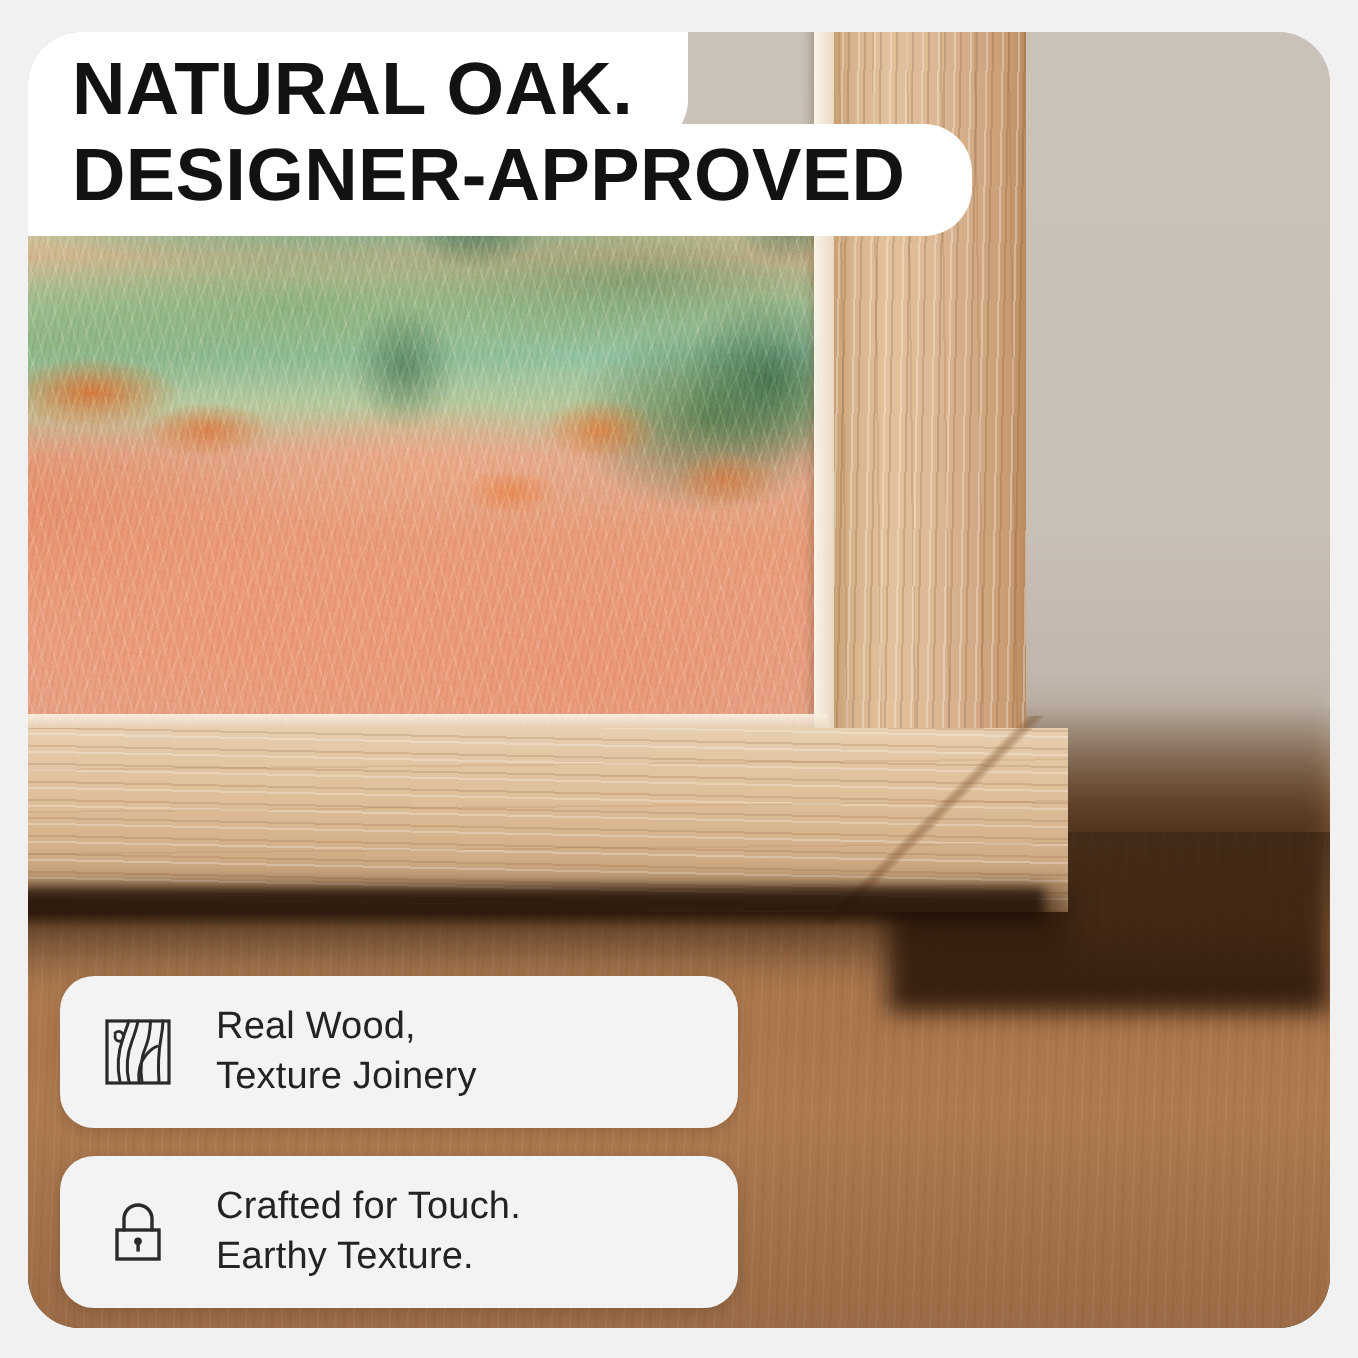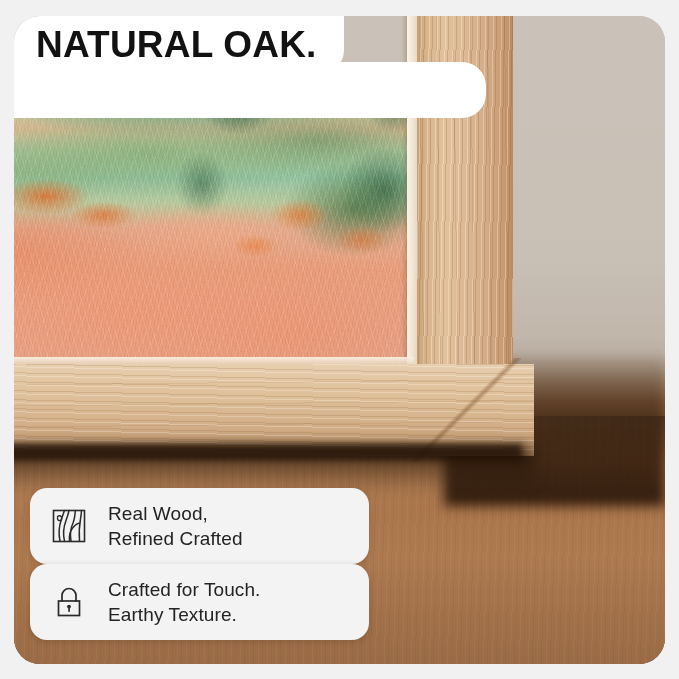--- a/index.html
+++ b/index.html
@@ -368,20 +368,21 @@
     top: 472px;
     width: 340px;
   }
   .badge {
     display: flex;
     align-items: center;
     gap: 18px;
     background: #f3f3f3;
     border-radius: 17px;
     padding: 13px 16px 13px 18px;
+    margin-bottom: 14px;
     box-sizing: border-box;
     width: 339px;
     box-shadow: 0 2px 7px rgba(40,22,8,0.18);
   }
   .badge-icon {
     flex: 0 0 auto;
     width: 42px;
     height: 42px;
     display: flex;
     align-items: center;
@@ -440,40 +441,41 @@
 
       <div class="frame-shadow-edge"></div>
       <div class="frame-shadow"></div>
     </div>
 
     <div class="pill-wrap">
       <div class="pill-a"></div>
       <div class="pill-b"></div>
       <div class="pill-text">
         <span class="headline-line">NATURAL OAK.</span>
+        <span class="headline-line">DESIGNER-APPROVED</span>
       </div>
     </div>
 
     <div class="badges">
 
       <div class="badge">
         <span class="badge-icon">
           <svg width="36" height="36" viewBox="0 0 36 36" aria-hidden="true">
             <rect x="2.5" y="2.5" width="31" height="31" fill="none" stroke="#2a2a2a" stroke-width="1.6"></rect>
             <path d="M9 33 C7.5 26 8 18 10.5 11 C11.6 7.8 12.6 5.2 13.4 2.5" fill="none" stroke="#2a2a2a" stroke-width="1.5" stroke-linecap="round"></path>
             <path d="M13.5 33 C12 26.5 12.5 19 15 12.5 C16.2 9.3 17.3 6 18 2.5" fill="none" stroke="#2a2a2a" stroke-width="1.5" stroke-linecap="round"></path>
             <path d="M20 33 C19 27 19.5 20.5 22 15 C23.2 12 24 8 24.3 2.5" fill="none" stroke="#2a2a2a" stroke-width="1.5" stroke-linecap="round"></path>
             <path d="M18.5 33 C18 28 19 23 22 19.5 C24.5 16.6 26.5 15.5 27.5 15.2" fill="none" stroke="#2a2a2a" stroke-width="1.5" stroke-linecap="round"></path>
             <path d="M28.5 33 C28 26 28.2 18 29.5 11 C30 8.2 30.4 5 30.5 2.5" fill="none" stroke="#2a2a2a" stroke-width="1.5" stroke-linecap="round"></path>
             <path d="M6.5 8.5 C8.2 7.2 10 7.6 10.6 9.4 C11.2 11.2 10 12.8 8.4 12.6 C7 12.4 6.2 11 6.6 9.6" fill="none" stroke="#2a2a2a" stroke-width="1.4" stroke-linecap="round"></path>
           </svg>
         </span>
         <span class="badge-text">
           <span class="ln">Real Wood,</span>
-          <span class="ln">Refined Crafted</span>
+          <span class="ln">Texture Joinery</span>
         </span>
       </div>
 
       <div class="badge">
         <span class="badge-icon">
           <svg width="36" height="36" viewBox="0 0 36 36" aria-hidden="true">
             <path d="M11 17 V11.5 C11 7.6 14.1 4.5 18 4.5 C21.9 4.5 25 7.6 25 11.5 V17" fill="none" stroke="#2a2a2a" stroke-width="1.7" stroke-linecap="round"></path>
             <rect x="7.5" y="17" width="21" height="14.5" fill="none" stroke="#2a2a2a" stroke-width="1.7"></rect>
             <circle cx="18" cy="22.6" r="1.9" fill="#2a2a2a"></circle>
             <rect x="17.2" y="23.6" width="1.7" height="4.2" fill="#2a2a2a"></rect>

